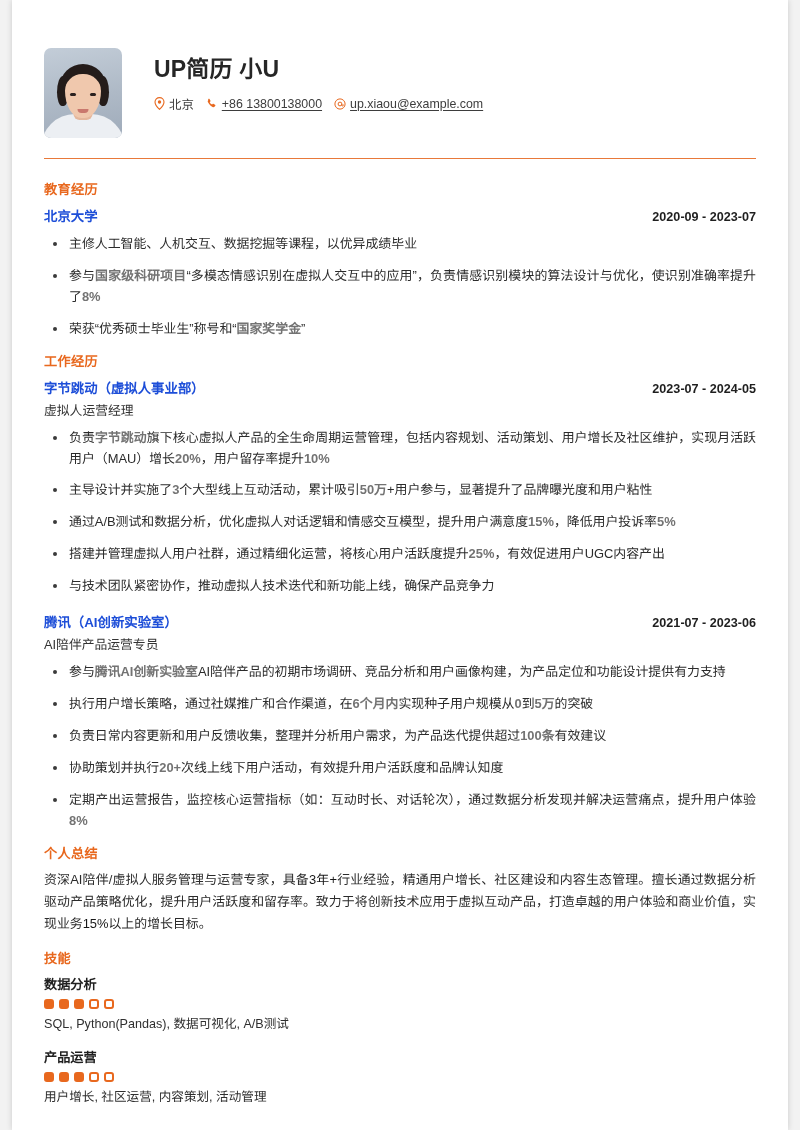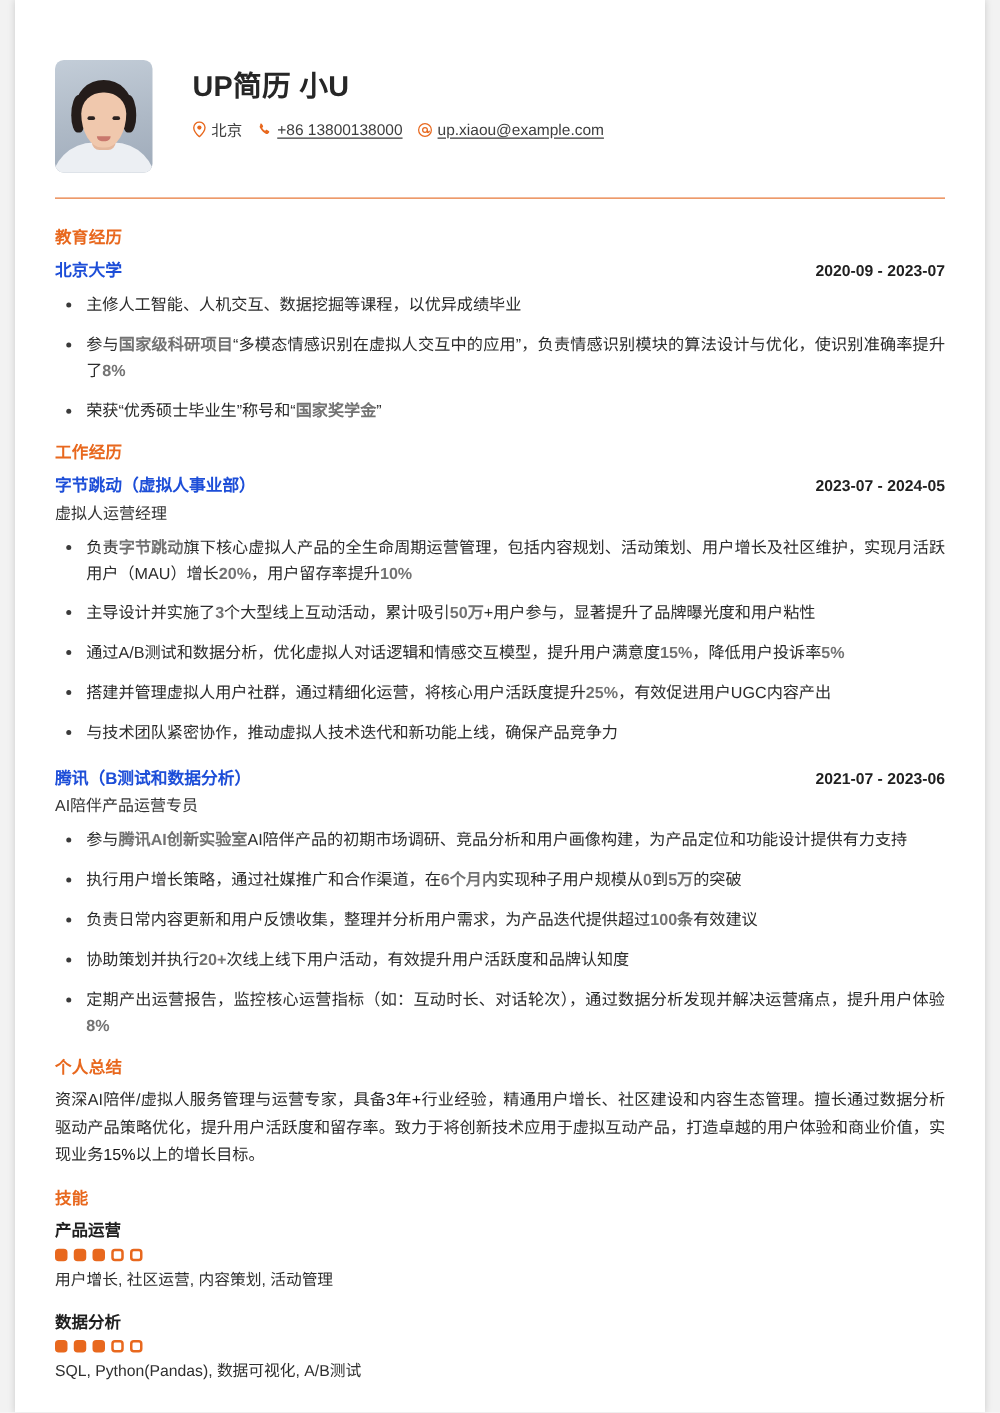--- a/index.html
+++ b/index.html
@@ -354,21 +354,21 @@
           <li><span>负责</span><b>字节跳动</b><span>旗下核心虚拟人产品的全生命周期运营管理，包括内容规划、活动策划、用户增长及社区维护，实现月活跃用户（MAU）增长</span><b>20%</b><span>，用户留存率提升</span><b>10%</b></li>
           <li><span>主导设计并实施了</span><b>3</b><span>个大型线上互动活动，累计吸引</span><b>50万</b><span>+用户参与，显著提升了品牌曝光度和用户粘性</span></li>
           <li><span>通过A/B测试和数据分析，优化虚拟人对话逻辑和情感交互模型，提升用户满意度</span><b>15%</b><span>，降低用户投诉率</span><b>5%</b></li>
           <li><span>搭建并管理虚拟人用户社群，通过精细化运营，将核心用户活跃度提升</span><b>25%</b><span>，有效促进用户UGC内容产出</span></li>
           <li><span>与技术团队紧密协作，推动虚拟人技术迭代和新功能上线，确保产品竞争力</span></li>
         </ul>
     </div>
 
     <div class="entry-block">
       <div class="entry-row">
-        <div class="entry-main">腾讯（B测试和数据分析）</div>
+        <div class="entry-main">腾讯（AI创新实验室）</div>
         <div class="entry-side">2021-07 - 2023-06</div>
       </div>
       <div class="entry-row sub">
         <div class="entry-main">AI陪伴产品运营专员</div>
       </div>
       <ul class="bullets">
           <li><span>参与</span><b>腾讯AI创新实验室</b><span>AI陪伴产品的初期市场调研、竞品分析和用户画像构建，为产品定位和功能设计提供有力支持</span></li>
           <li><span>执行用户增长策略，通过社媒推广和合作渠道，在</span><b>6个月内</b><span>实现种子用户规模从</span><b>0</b><span>到</span><b>5万</b><span>的突破</span></li>
           <li><span>负责日常内容更新和用户反馈收集，整理并分析用户需求，为产品迭代提供超过</span><b>100条</b><span>有效建议</span></li>
           <li><span>协助策划并执行</span><b>20+</b><span>次线上线下用户活动，有效提升用户活跃度和品牌认知度</span></li>
@@ -379,37 +379,37 @@
 
   <div class="section">
     <div class="sec-title">个人总结</div>
     <p class="summary"><span>资深AI陪伴/虚拟人服务管理与运营专家，具备</span><b>3年+</b><span>行业经验，精通用户增长、社区建设和内容生态管理。擅长通过数据分析驱动产品策略优化，提升用户活跃度和留存率。致力于将创新技术应用于虚拟互动产品，打造卓越的用户体验和商业价值，实现业务</span><b>15%</b><span>以上的增长目标。</span></p>
   </div>
 
   <div class="section">
     <div class="sec-title">技能</div>
 
     <div class="skill">
+      <div class="skill-name">数据分析</div>
+      <div class="dots">
+          <span class="dot on"></span>
+          <span class="dot on"></span>
+          <span class="dot on"></span>
+          <span class="dot"></span>
+          <span class="dot"></span>
+        </div>
+      <div class="skill-kw">SQL, Python(Pandas), 数据可视化, A/B测试</div>
+    </div>
+
+    <div class="skill">
       <div class="skill-name">产品运营</div>
       <div class="dots">
           <span class="dot on"></span>
           <span class="dot on"></span>
           <span class="dot on"></span>
           <span class="dot"></span>
           <span class="dot"></span>
         </div>
       <div class="skill-kw">用户增长, 社区运营, 内容策划, 活动管理</div>
     </div>
-
-    <div class="skill">
-      <div class="skill-name">数据分析</div>
-      <div class="dots">
-          <span class="dot on"></span>
-          <span class="dot on"></span>
-          <span class="dot on"></span>
-          <span class="dot"></span>
-          <span class="dot"></span>
-        </div>
-      <div class="skill-kw">SQL, Python(Pandas), 数据可视化, A/B测试</div>
-    </div>
   </div>
 
 </div>
 
 </body></html>

